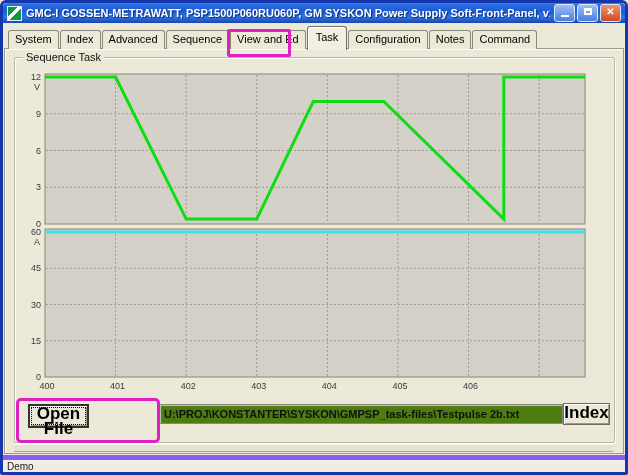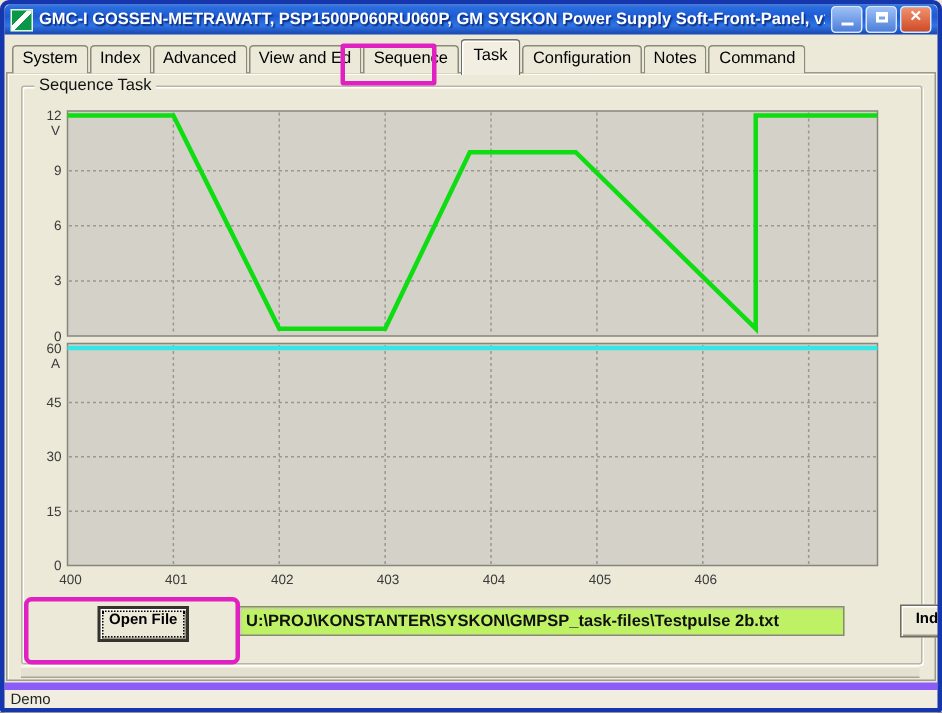--- a/index.html
+++ b/index.html
@@ -35,26 +35,26 @@
   .groupbox{position:absolute;left:14px;top:57px;width:599px;height:384px;
             border:1px solid #b9b6a8;box-shadow:inset 1px 1px 0 #fff, 1px 1px 0 #fff;border-radius:2px;}
   .groupbox-label{position:absolute;left:8px;top:-7px;background:#ece9d8;padding:0 3px;font-size:11px;color:#111;}
   .chart-svg{position:absolute;left:20px;top:62px;}
   
   .lower-strip{position:absolute;left:14px;top:444px;width:599px;height:6px;background:#e4e1d0;
                border-top:1px solid #fbf9ee;border-bottom:1px solid #a9a698;}
   
   .btn{position:absolute;height:20px;background:#ece9d8;border:1px solid #6f6d62;
        box-shadow:inset 1px 1px 0 #fff, inset -1px -1px 0 #9a988a;
-       font-size:10px;font-weight:700;color:#000;text-align:center;line-height:18px;margin-left:37px;}
+       font-size:17px;font-weight:700;color:#000;text-align:center;line-height:18px;}
   .btn-openfile{left:28px;top:404px;width:57px;border:2px solid #35332c;line-height:15px;
                 outline:1px dotted #000;outline-offset:-4px;}
   .btn-upload{left:97px;top:404px;width:57px;}
   .btn-index{left:563px;top:403px;width:45px;}
-  .path-field{position:absolute;left:159px;top:404px;width:394px;height:18px;background:#bef264;
+  .path-field{position:absolute;left:159px;top:404px;width:394px;height:18px;background:#4d7c0f;
               border:1px solid #8a887c;box-shadow:inset 1px 1px 1px #c9c7ba;
               font-size:11px;font-weight:700;color:#111;line-height:18px;padding:0 4px;
               white-space:nowrap;overflow:hidden;}
   
   .anno{position:absolute;border:3px solid #e020c0;border-radius:5px;z-index:10;pointer-events:none;}
   .anno-task{left:227px;top:29px;width:58px;height:22px;border-radius:2px;}
   .anno-buttons{left:16px;top:398px;width:138px;height:39px;}
   
   .statusbar{position:absolute;left:3px;right:3px;top:455px;height:15px;background:#f1eee1;
              border-top:5px solid #8b5cf6;font-size:10px;color:#222;padding:1px 4px 0;}
@@ -77,22 +77,22 @@
       <div class="tb-btn btn-close"><span>✕</span></div>
     </div>
   </div>
 
   <div class="panel"></div>
 
   <div class="tabs">
     <div class="tab">System</div>
     <div class="tab">Index</div>
     <div class="tab">Advanced</div>
+    <div class="tab">Sequence</div>
     <div class="tab">View and Ed</div>
-    <div class="tab">Sequence</div>
     <div class="tab active">Task</div>
     <div class="tab">Configuration</div>
     <div class="tab">Notes</div>
     <div class="tab">Command</div>
   </div>
 
   <div class="groupbox">
     <div class="groupbox-label">Sequence Task</div>
   </div>
   <svg class="chart-svg" id="chart" width="592" height="336">

